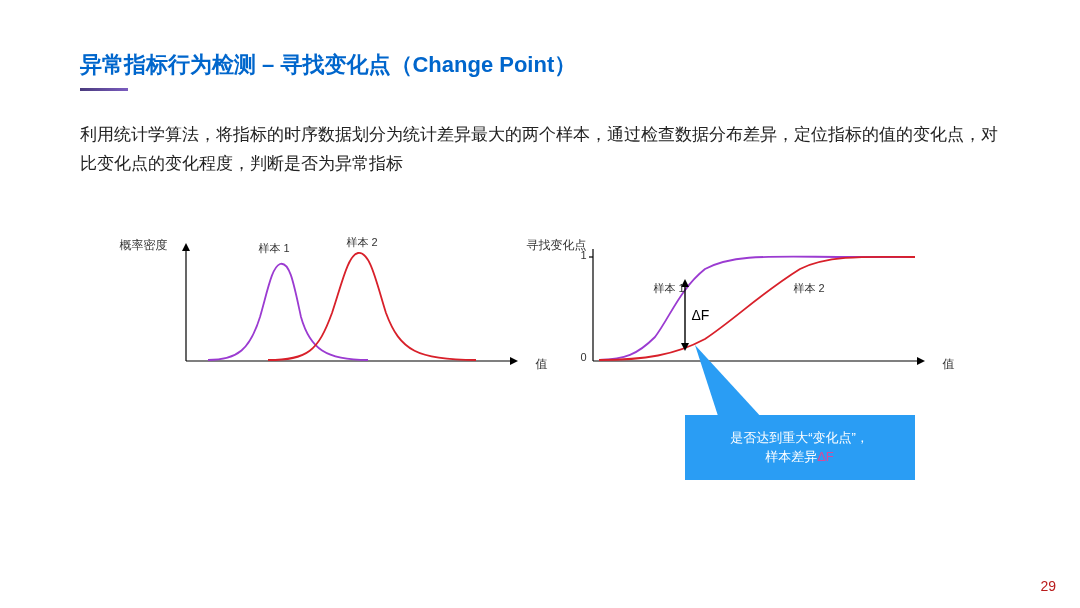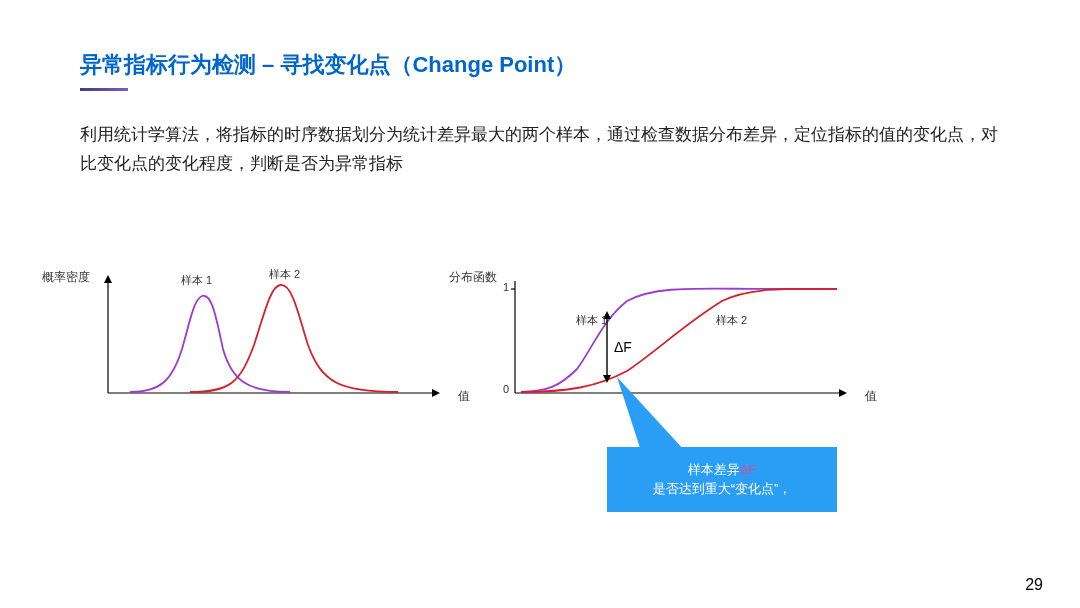--- a/index.html
+++ b/index.html
@@ -25,26 +25,26 @@
     .underline {
       width: 48px;
       height: 3px;
       background: linear-gradient(90deg, #4a3b7d, #7b5cbf);
       margin-bottom: 30px;
     }
     .description {
       color: #222;
       font-size: 17px;
       line-height: 1.7;
-      margin-bottom: 92px;
+      margin-bottom: 60px;
     }
     .charts {
       display: flex;
       gap: 47px;
-      justify-content: flex-start;
+      justify-content: center;
       align-items: flex-start;
       margin-left: 10px;
     }
     .chart-wrap {
       position: relative;
     }
     .chart-wrap svg { display: block; }
     .y-label {
       position: absolute;
       left: -48px;
@@ -82,24 +82,24 @@
       background: #2a9df4;
       color: #fff;
       font-size: 13px;
       text-align: center;
       border: 1.5px solid #2a9df4;
       line-height: 1.5;
     }
     .callout-box .df { color: #d94a9a; }
     .page-num {
       position: absolute;
-      right: 37px;
+      right: 24px;
       bottom: 14px;
-      color: #000000;
-      font-size: 16px;
+      color: #b91c1c;
+      font-size: 14px;
     }
   </style>
 </head>
 <body>
 
 <div class="slide">
   <h1 class="title">异常指标行为检测  –  寻找变化点（Change Point）</h1>
   <div class="underline"></div>
   <p class="description">利用统计学算法，将指标的时序数据划分为统计差异最大的两个样本，通过检查数据分布差异，定位指标的值的变化点，对比变化点的变化程度，判断是否为异常指标</p>
 
@@ -117,21 +117,21 @@
         <line x1="18" y1="122" x2="344" y2="122" stroke="#000" stroke-width="1.2"></line>
         <polygon points="350,122 342,118 342,126" fill="#000"></polygon>
 
         <path d="M 40,121 C 70,121 82,110 92,78 C 100,50 104,28 112,25 C 122,22 126,46 133,78 C 142,110 158,121 200,121" stroke="#9b3bd1" stroke-width="1.8" fill="none"></path>
 
         <path d="M 100,121 C 140,121 150,112 164,74 C 174,44 180,16 190,14 C 202,12 208,42 218,74 C 232,112 250,121 308,121" stroke="#d8202a" stroke-width="1.8" fill="none"></path>
       </svg>
     </div>
 
     <div class="chart-wrap" style="width:360px; height:140px;">
-      <span class="y-label">分布函数</span>
+      <span class="y-label">寻找变化点</span>
       <span class="x-label">值</span>
       <span class="tick-label" style="left:6px; top:10px;">1</span>
       <span class="tick-label" style="left:6px; top:112px;">0</span>
       <span class="sample-label" style="left:60px; top:42px;">样本 1</span>
       <span class="sample-label" style="left:200px; top:42px;">样本 2</span>
       <span class="delta-label" style="left:117px; top:68px;">ΔF</span>
 
       <svg viewBox="0 0 360 140" width="360" height="140">
 
         <line x1="18" y1="10" x2="18" y2="122" stroke="#000" stroke-width="1.2"></line>
@@ -147,22 +147,22 @@
         <line x1="110" y1="44" x2="110" y2="108" stroke="#000" stroke-width="1.4"></line>
         <polygon points="110,40 106,48 114,48" fill="#000"></polygon>
         <polygon points="110,112 106,104 114,104" fill="#000"></polygon>
       </svg>
 
       <svg style="position:absolute; left:84px; top:100px; width:110px; height:90px;">
         <polygon points="36,6 104,80 60,80" fill="#2a9df4"></polygon>
       </svg>
 
       <div class="callout-box" style="left:110px; top:176px;">
+        <div>是否达到重大“变化点”，</div>
         <div>
           <span>样本差异</span><span class="df">ΔF</span>
         </div>
-        <div>是否达到重大“变化点”，</div>
       </div>
     </div>
   </div>
 
   <div class="page-num">29</div>
 </div>
 
 </body></html>

